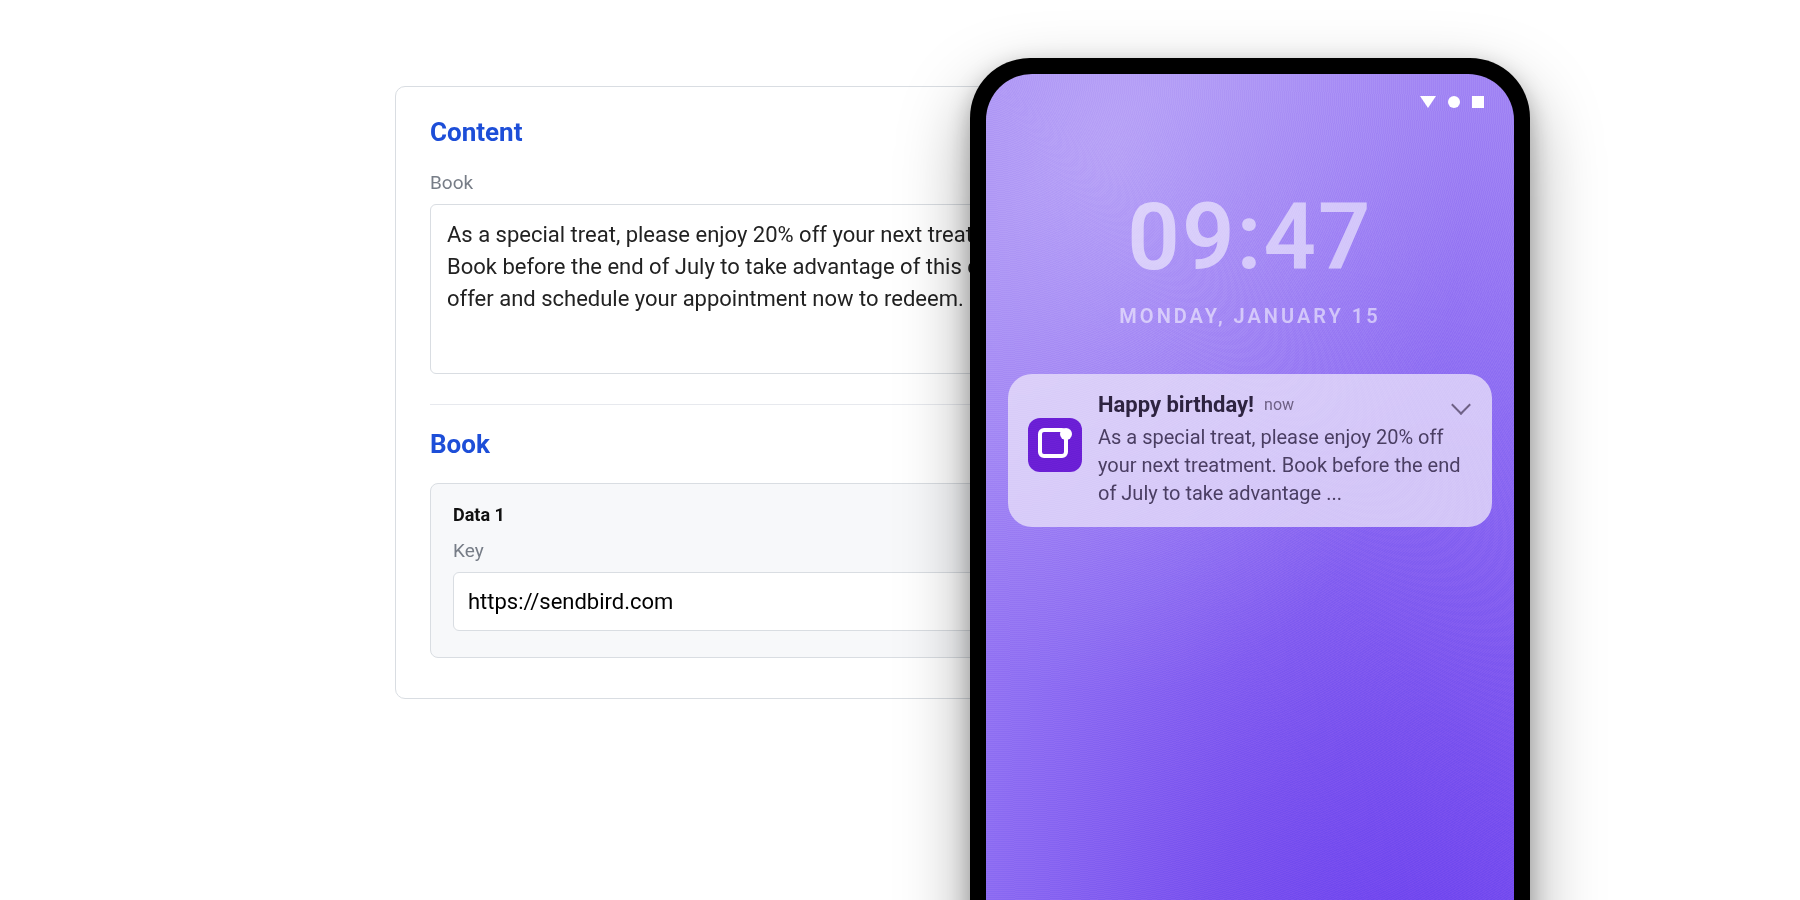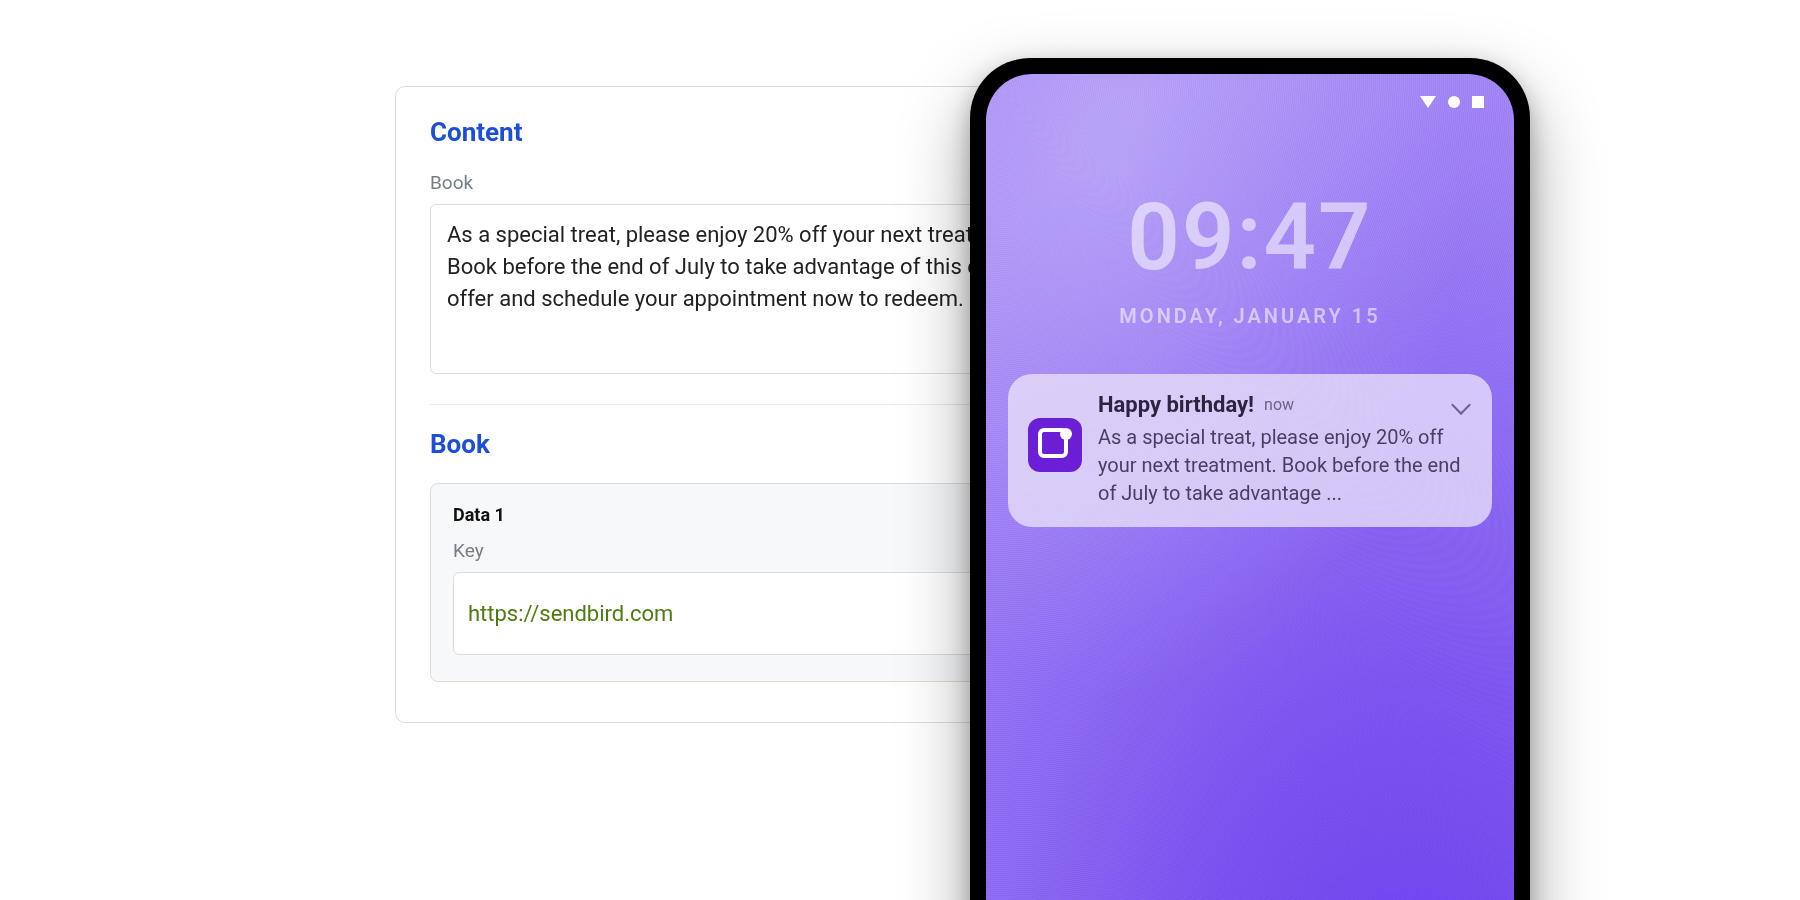--- a/index.html
+++ b/index.html
@@ -70,25 +70,25 @@
   .data-card-title {
     font-size: 18px;
     font-weight: 700;
     color: #111;
     margin-bottom: 14px;
   }
   .key-input {
     width: 100%;
     border: 1px solid #d9dde2;
     border-radius: 6px;
-    padding: 28px 14px;
+    padding: 16px 14px;
     font-size: 22px;
     font-family: inherit;
     background: #fff;
-    color: #4d7c0f;
+    color: #000000;
   }
 
   
   .phone {
     position: absolute;
     left: 970px;
     top: 58px;
     width: 560px;
     height: 1120px;
     background: #000;

